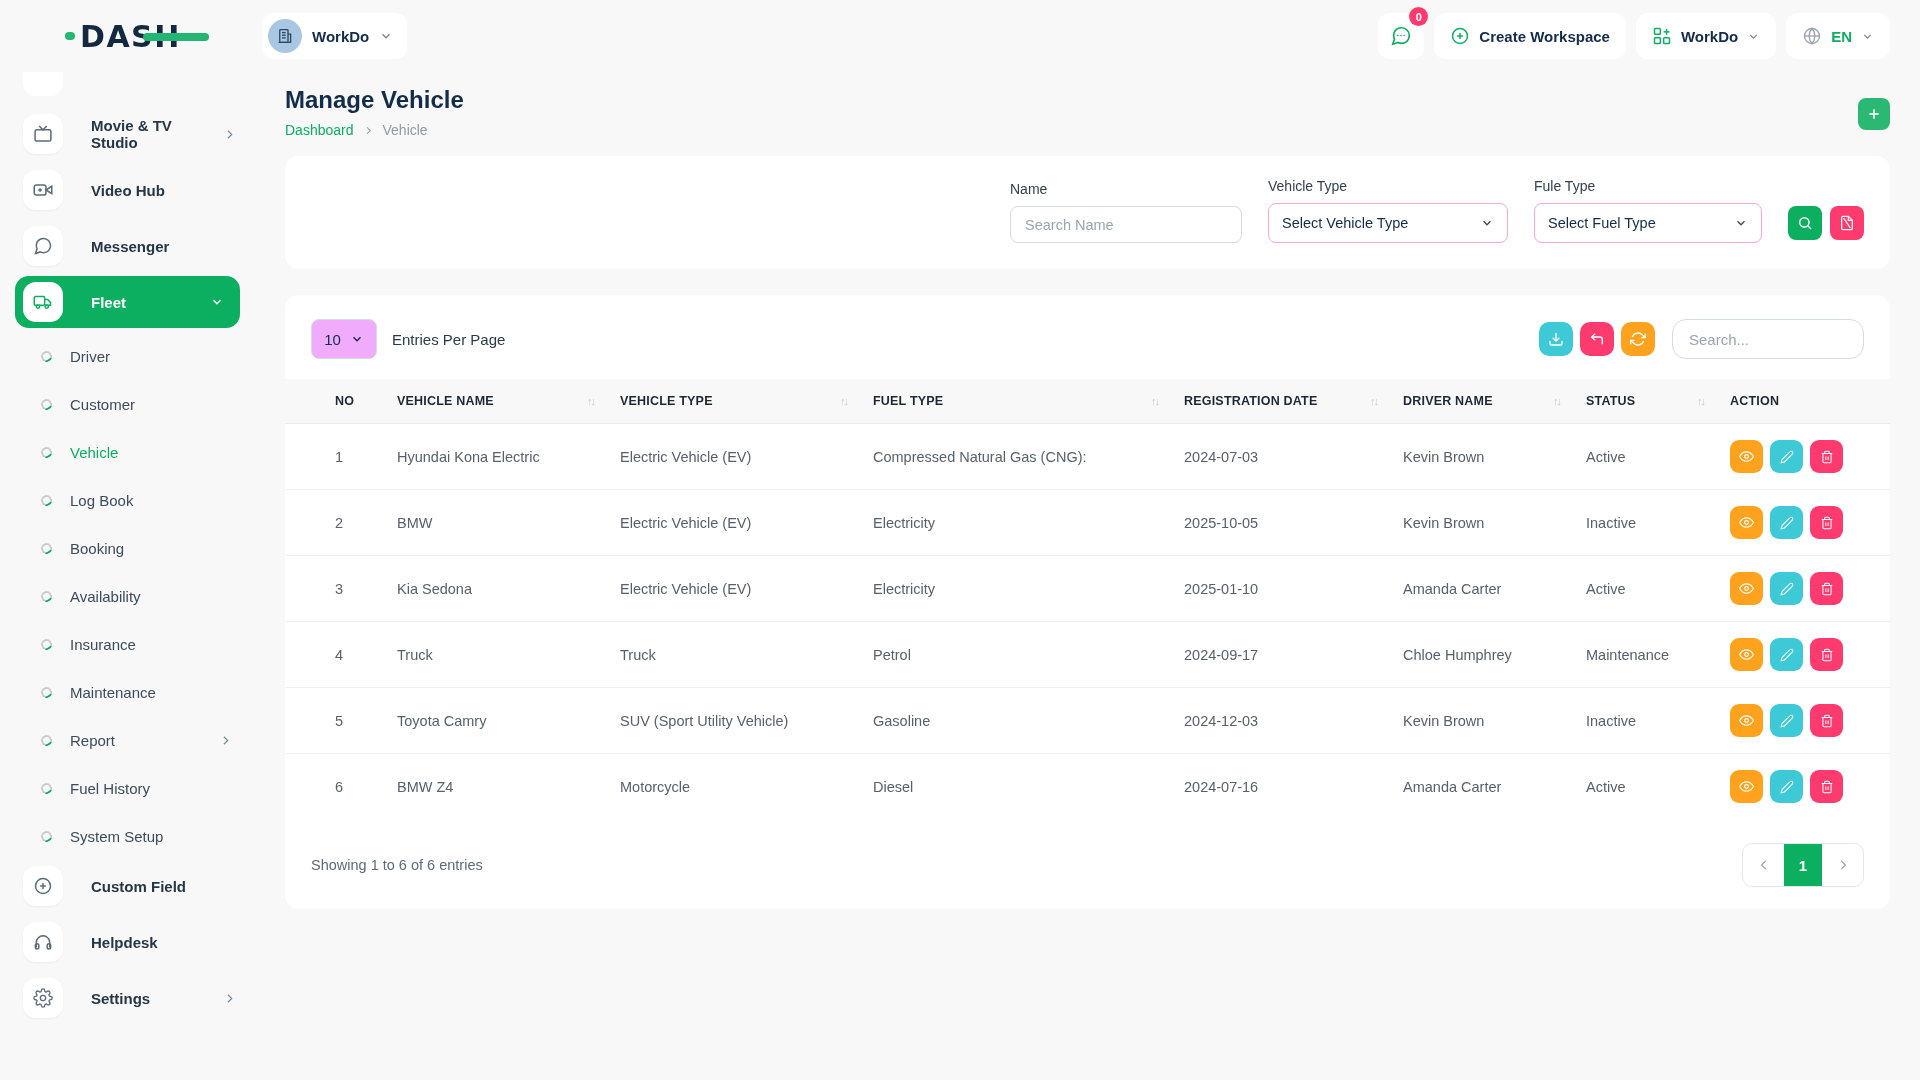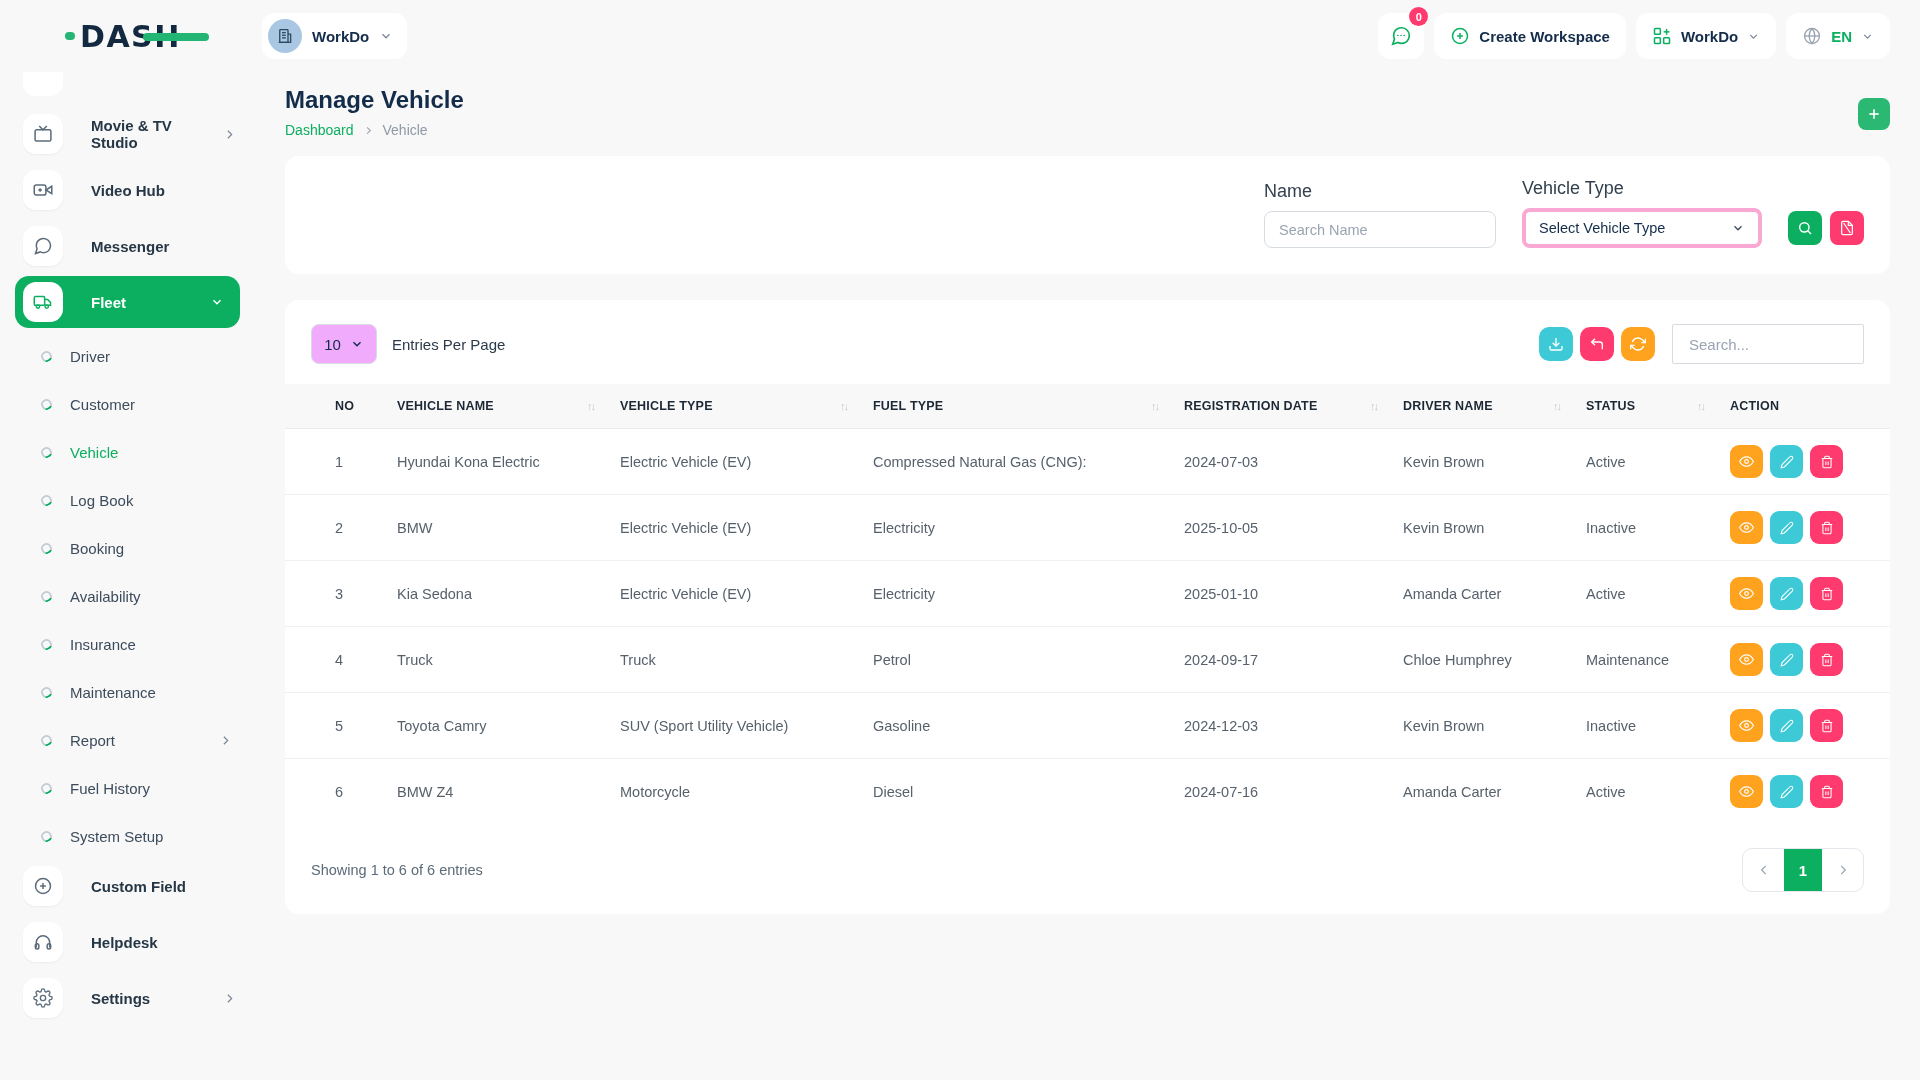--- a/index.html
+++ b/index.html
@@ -59,46 +59,46 @@
   .breadcrumb { display:flex; align-items:center; gap:9px; font-size:14px; }
   .bc-link { color:#0caf60; cursor:pointer; }
   .bc-sep { color:#9aa4af; display:flex; }
   .bc-current { color:#8f9aa6; }
   .add-btn { width:32px; height:32px; margin-top:12px; border-radius:8px; background:#2bb872; color:#fff;
              display:flex; align-items:center; justify-content:center; cursor:pointer; border:none; }
   
   .card { background:#fff; border-radius:14px; }
   .filter-card { margin-top:18px; padding:22px 26px 26px; display:flex; justify-content:flex-end;
                  align-items:flex-end; gap:26px; }
-  .field label { display:block; font-size:18px; color:#33414e; margin-bottom:9px; }
+  .field label { display:block; font-size:14px; color:#33414e; margin-bottom:9px; }
   .text-input { height:37px; border:1px solid #d6dbe1; border-radius:8px; padding:0 14px;
                 font-size:14.5px; color:#132c4a; outline:none; width:100%;
                 font-family:"Liberation Sans","DejaVu Sans",sans-serif; background:#fff; }
   .text-input::placeholder { color:#9aa4b2; }
-  .fake-select { height:40px; border:4px solid #f9a8d4; border-radius:8px; padding:0 13px;
+  .fake-select { height:40px; border:1px solid #f9a8d4; border-radius:8px; padding:0 13px;
                  display:flex; align-items:center; justify-content:space-between; gap:10px;
                  font-size:14.5px; color:#132c4a; cursor:pointer; background:#fff; }
   .w-name { width:232px; } .w-vtype { width:240px; } .w-ftype { width:228px; }
   .filter-btns { display:flex; gap:8px; padding-bottom:3px; }
   .sq-btn { width:34px; height:34px; border:none; border-radius:8px; color:#fff; cursor:pointer;
             display:flex; align-items:center; justify-content:center; }
   .sq-btn.green { background:#0caf60; }
   .sq-btn.pink { background:#ff3a6e; }
   
   .table-card { margin-top:26px; padding:24px 0 16px; }
   .toolbar { display:flex; align-items:center; padding:0 26px 20px; }
   .pp-select { width:66px; height:40px; border:1px solid #d6dbe1; border-radius:8px; background:#f0abfc;
                display:flex; align-items:center; justify-content:center; gap:9px;
                font-size:15px; color:#132c4a; cursor:pointer; }
   .pp-label { margin-left:15px; font-size:15px; color:#2b3a4a; font-weight:500; }
   .toolbar-right { margin-left:auto; display:flex; align-items:center; gap:7px; }
   .tool-btn { width:34px; height:34px; border:none; border-radius:10px; color:#fff; cursor:pointer;
               display:flex; align-items:center; justify-content:center; }
   .tool-btn.teal { background:#3ec9d6; } .tool-btn.pink { background:#ff3a6e; } .tool-btn.orange { background:#ffa21d; }
-  .tbl-search { width:192px; height:40px; border:1px solid #d6dbe1; border-radius:2px; margin-left:10px;
+  .tbl-search { width:192px; height:40px; border:1px solid #d6dbe1; border-radius:14px; margin-left:10px;
                 padding:0 16px; font-size:15px; color:#132c4a; outline:none;
                 font-family:"Liberation Sans","DejaVu Sans",sans-serif; }
   .tbl-search::placeholder { color:#9aa4b2; }
   table { width:100%; border-collapse:collapse; table-layout:fixed; }
   thead tr { background:#f8f8f9; }
   th { text-align:left; padding:15px 0; font-size:12.5px; font-weight:700; color:#1c2834;
        text-transform:uppercase; letter-spacing:.2px; }
   .th-flex { display:flex; align-items:center; justify-content:space-between; padding-right:26px; }
   .sort-ic { color:#c2c9d1; font-size:11px; font-weight:400; letter-spacing:-2px; }
   th.first, td.first { padding-left:50px; }
@@ -373,20 +373,31 @@
 
   <div class="card filter-card">
     <div class="field w-name">
       <label>Name</label>
       <input class="text-input" type="text" placeholder="Search Name" style="">
     </div>
     <div class="field w-vtype">
       <label>Vehicle Type</label>
       <div class="fake-select">
         <span>Select Vehicle Type</span>
+        <span class="chev">
+              <svg width="14" height="14" viewBox="0 0 24 24" fill="none" stroke="#3b4a59" stroke-width="2.2">
+                <polyline points="6 9 12 15 18 9"></polyline>
+              </svg>
+            </span>
+      </div>
+    </div>
+    <div class="field w-ftype">
+      <label>Fule Type</label>
+      <div class="fake-select">
+        <span>Select Fuel Type</span>
         <span class="chev">
               <svg width="14" height="14" viewBox="0 0 24 24" fill="none" stroke="#3b4a59" stroke-width="2.2">
                 <polyline points="6 9 12 15 18 9"></polyline>
               </svg>
             </span>
       </div>
     </div>
     <div class="filter-btns">
       <button class="sq-btn green">
         <span>

